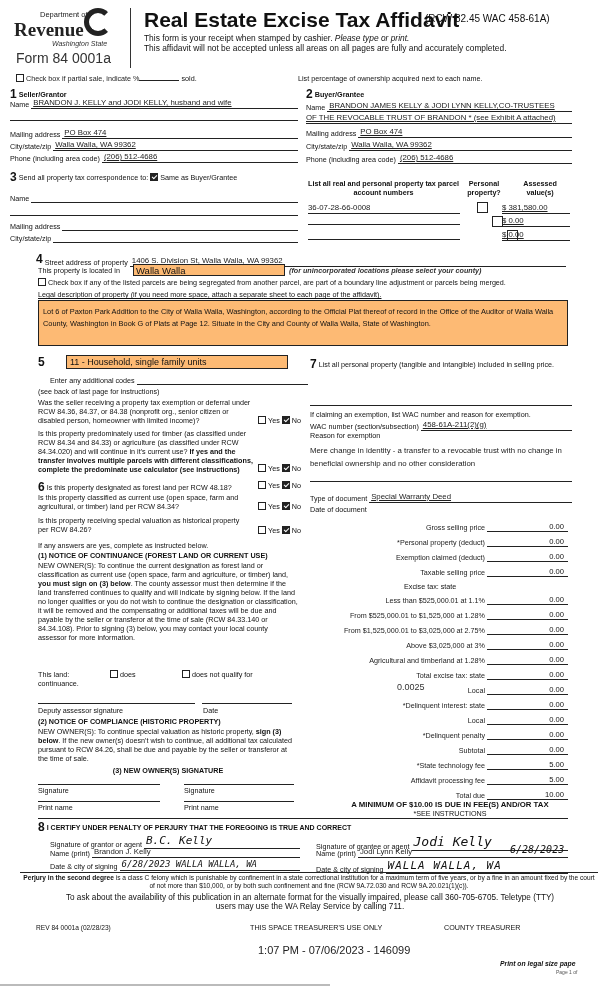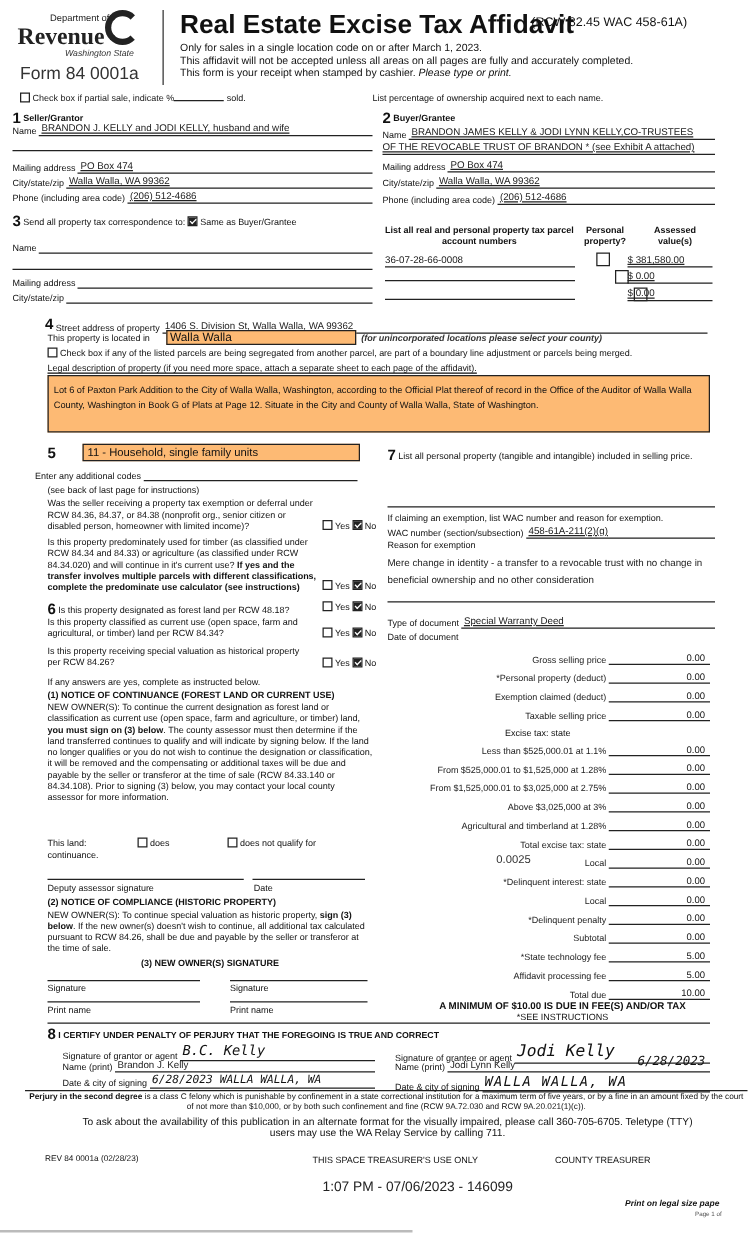--- a/index.html
+++ b/index.html
@@ -41,23 +41,22 @@
 
 <div class="abs dept">Department of</div>
 <div class="abs logo-c"></div>
 <div class="abs rev">Revenue</div>
 <div class="abs wa">Washington State</div>
 <div class="abs formno">Form 84 0001a</div>
 <div class="abs vsep"></div>
 <div class="abs title">Real Estate Excise Tax Affidavit</div>
 <div class="abs title-rcw">(RCW 82.45 WAC 458-61A)</div>
 <div class="abs sub">
-  <div>Only for sales in a single location code on or after March 1, 2023.</div>
+  <div><span>This form is your receipt when stamped by cashier.</span> <i>Please type or print.</i></div>
   <div>This affidavit will not be accepted unless all areas on all pages are fully and accurately completed.</div>
-  <div><span>This form is your receipt when stamped by cashier.</span> <i>Please type or print.</i></div>
 </div>
 
 
 <div class="abs" style="left:16px;top:74px;white-space:nowrap">
   <span class="cb"></span><span class="lbl">Check box if partial sale, indicate %</span><span style="display:inline-block;width:40px;border-bottom:1px solid #222"></span> <span>sold.</span>
 </div>
 <div class="abs" style="left:298px;top:74px">List percentage of ownership acquired next to each name.</div>
 
 
 <div class="abs" style="left:10px;top:87px"><span class="secnum">1</span><span class="bold">Seller/Grantor</span></div>
@@ -141,21 +140,21 @@
 <div class="abs" style="left:38px;top:266px;white-space:nowrap"><span>This property is located in</span></div>
 <div class="abs box" style="left:133px;top:264px;width:152px;height:12px;font-size:9.5px;padding-left:2px;line-height:11px">Walla Walla</div>
 <div class="abs" style="left:289px;top:266px;font-style:italic;font-weight:bold;color:#333">(for unincorporated locations please select your county)</div>
 <div class="abs" style="left:38px;top:278px;white-space:nowrap"><span class="cb"></span><span>Check box if any of the listed parcels are being segregated from another parcel, are part of a boundary line adjustment or parcels being merged.</span></div>
 <div class="abs" style="left:38px;top:290px;text-decoration:underline;white-space:nowrap">Legal description of property (if you need more space, attach a separate sheet to each page of the affidavit).</div>
 <div class="abs box" style="left:38px;top:300px;width:530px;height:46px;padding:5px 4px;font-size:7.4px;line-height:1.6">Lot 6 of Paxton Park Addition to the City of Walla Walla, Washington, according to the Official Plat thereof of record in the Office of the Auditor of Walla Walla County, Washington in Book G of Plats at Page 12. Situate in the City and County of Walla Walla, State of Washington.</div>
 
 
 <div class="abs" style="left:38px;top:355px"><span class="secnum">5</span></div>
 <div class="abs box" style="left:66px;top:355px;width:222px;height:14px;font-size:9px;padding-left:3px;line-height:13px">11 - Household, single family units</div>
-<div class="row" style="left:28px;top:376px;width:258px">
+<div class="row" style="left:50px;top:376px;width:258px">
     <span>Enter any additional codes</span>
     <span class="grow"></span>
   </div>
 <div class="abs" style="left:38px;top:387px">(see back of last page for instructions)</div>
 <div class="abs" style="left:38px;top:398px;width:218px">Was the seller receiving a property tax exemption or deferral under RCW 84.36, 84.37, or 84.38 (nonprofit org., senior citizen or disabled person, homeowner with limited income)?</div>
 <div class="abs" style="left:258px;top:416px;white-space:nowrap"><span class="cb"></span><span>Yes</span> <span class="cb on"></span><span>No</span></div>
 <div class="abs" style="left:38px;top:429px;width:222px"><span>Is this property predominately used for timber (as classified under RCW 84.34 and 84.33) or agriculture (as classified under RCW 84.34.020) and will continue in it's current use?</span> <b>If yes and the transfer involves multiple parcels with different classifications, complete the predominate use calculator (see instructions)</b></div>
 <div class="abs" style="left:258px;top:464px;white-space:nowrap"><span class="cb"></span><span>Yes</span> <span class="cb on"></span><span>No</span></div>
 
 

